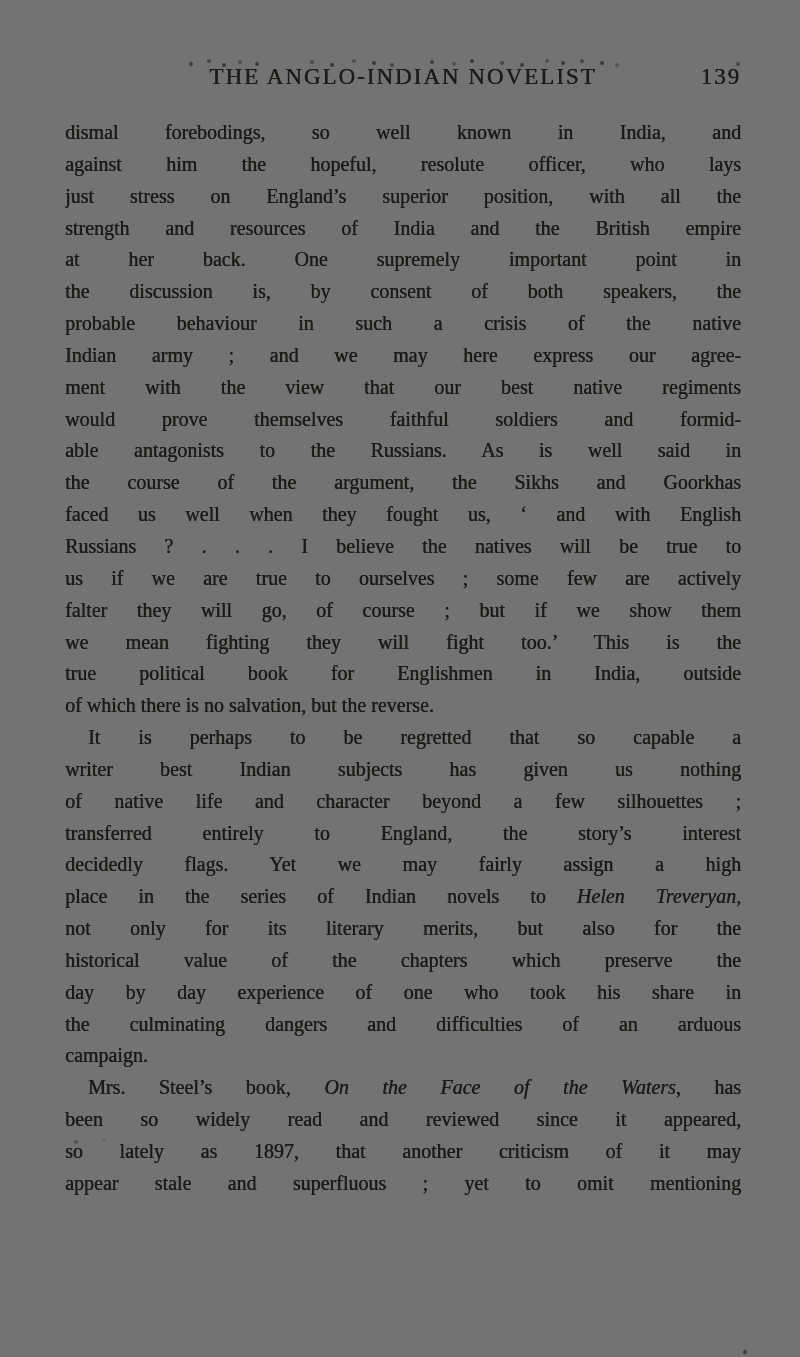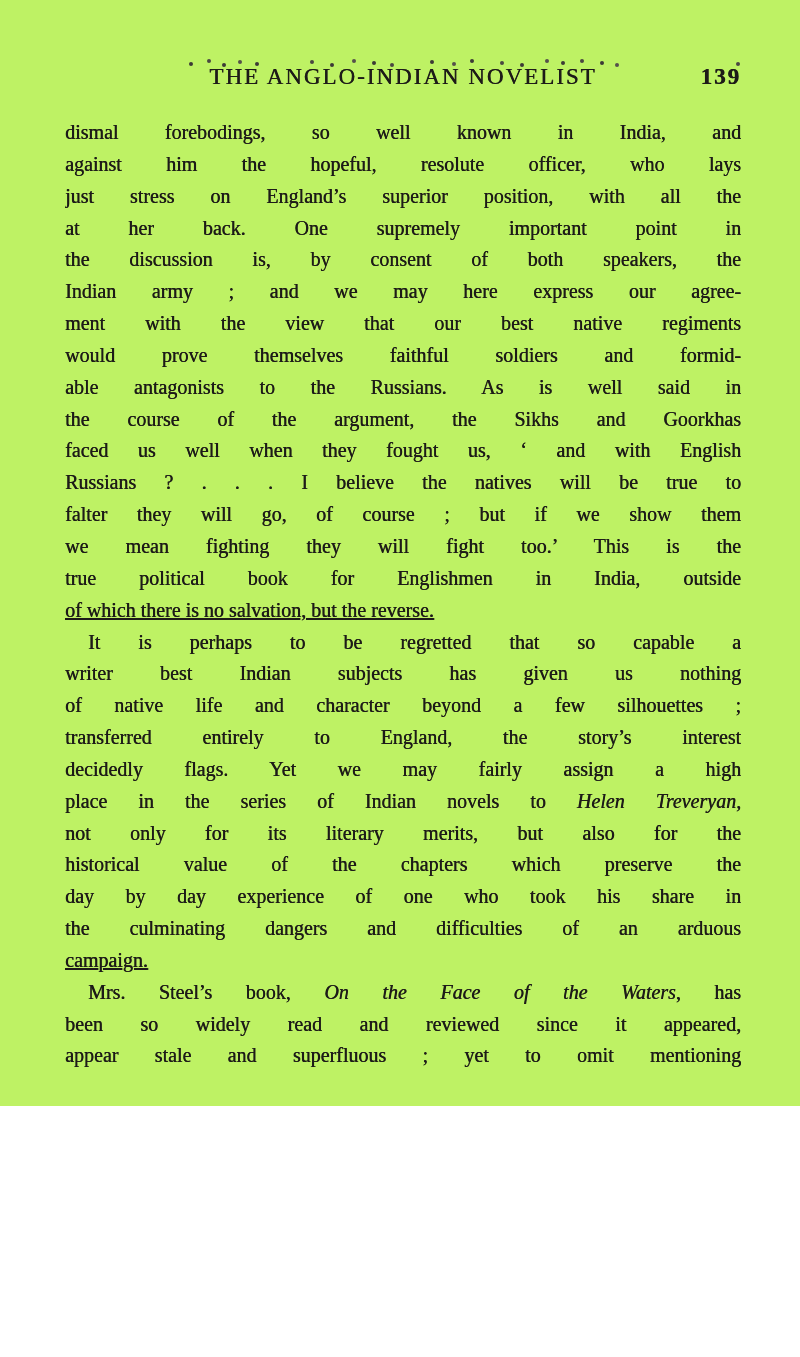--- a/index.html
+++ b/index.html
@@ -3,22 +3,22 @@
 <meta charset="utf-8">
 <style>
   html, body {
     margin: 0;
     padding: 0;
     background: #ffffff;
   }
   .page {
     position: relative;
     width: 800px;
-    height: 1106px;
-    background: #bef264;
+    height: 1357px;
+    background: #737373;
     color: #1d1b18;
     font-family: "Liberation Serif", "DejaVu Serif", serif;
     text-shadow: 0.4px 0 0 currentColor; 
     overflow: hidden;
   }
   
   .page-header {
     position: absolute;
     top: 60px;
     left: 65px;
@@ -33,42 +33,40 @@
     letter-spacing: 2px;
     white-space: nowrap;
   }
   .page-number {
     position: absolute;
     top: 0;
     right: 0;
     font-size: 23px;
     line-height: 34px;
     letter-spacing: 2px;
-    font-weight: bold;
   }
   
   .text-block {
     position: absolute;
     top: 117px;
     left: 65px;
     width: 676px;
   }
   .line {
     font-size: 20px;
     line-height: 31.85px;
     height: 31.85px;
     text-align: justify;
     text-align-last: justify;
     -moz-text-align-last: justify;
     white-space: normal;
     overflow: hidden;
   }
   .line.flush {
     text-align-last: left;
-    text-decoration: underline;
     -moz-text-align-last: left;
   }
   .line.indent {
     text-indent: 23px;
   }
   .line i {
     font-style: italic;
   }
   
   .artifacts {
@@ -114,42 +112,46 @@
   <header class="page-header">
     <span class="running-title">THE ANGLO-INDIAN NOVELIST</span>
     <span class="page-number">139</span>
   </header>
 
   <main class="text-block">
 
   <div class="line"><span>dismal forebodings, so well known in India, and</span></div>
       <div class="line"><span>against him the hopeful, resolute officer, who lays</span></div>
       <div class="line"><span>just stress on England’s superior position, with all the</span></div>
+      <div class="line"><span>strength and resources of India and the British empire</span></div>
       <div class="line"><span>at her back. One supremely important point in</span></div>
       <div class="line"><span>the discussion is, by consent of both speakers, the</span></div>
+      <div class="line"><span>probable behaviour in such a crisis of the native</span></div>
       <div class="line"><span>Indian army ; and we may here express our agree-</span></div>
       <div class="line"><span>ment with the view that our best native regiments</span></div>
       <div class="line"><span>would prove themselves faithful soldiers and formid-</span></div>
       <div class="line"><span>able antagonists to the Russians. As is well said in</span></div>
       <div class="line"><span>the course of the argument, the Sikhs and Goorkhas</span></div>
       <div class="line"><span>faced us well when they fought us, ‘ and with English</span></div>
       <div class="line"><span>Russians ? . . . I believe the natives will be true to</span></div>
+      <div class="line"><span>us if we are true to ourselves ; some few are actively</span></div>
       <div class="line"><span>falter they will go, of course ; but if we show them</span></div>
       <div class="line"><span>we mean fighting they will fight too.’ This is the</span></div>
       <div class="line"><span>true political book for Englishmen in India, outside</span></div>
       <div class="line flush"><span>of which there is no salvation, but the reverse.</span></div>
       <div class="line indent"><span>It is perhaps to be regretted that so capable a</span></div>
       <div class="line"><span>writer best Indian subjects has given us nothing</span></div>
       <div class="line"><span>of native life and character beyond a few silhouettes ;</span></div>
       <div class="line"><span>transferred entirely to England, the story’s interest</span></div>
       <div class="line"><span>decidedly flags. Yet we may fairly assign a high</span></div>
       <div class="line"><span>place in the series of Indian novels to </span><i>Helen Treveryan,</i></div>
       <div class="line"><span>not only for its literary merits, but also for the</span></div>
       <div class="line"><span>historical value of the chapters which preserve the</span></div>
       <div class="line"><span>day by day experience of one who took his share in</span></div>
       <div class="line"><span>the culminating dangers and difficulties of an arduous</span></div>
       <div class="line flush"><span>campaign.</span></div>
       <div class="line indent"><span>Mrs. Steel’s book, </span><i>On the Face of the Waters</i><span>, has</span></div>
       <div class="line"><span>been so widely read and reviewed since it appeared,</span></div>
+      <div class="line"><span>so lately as 1897, that another criticism of it may</span></div>
       <div class="line"><span>appear stale and superfluous ; yet to omit mentioning</span></div>
     </main>
 
 </div>
 
 </body></html>

